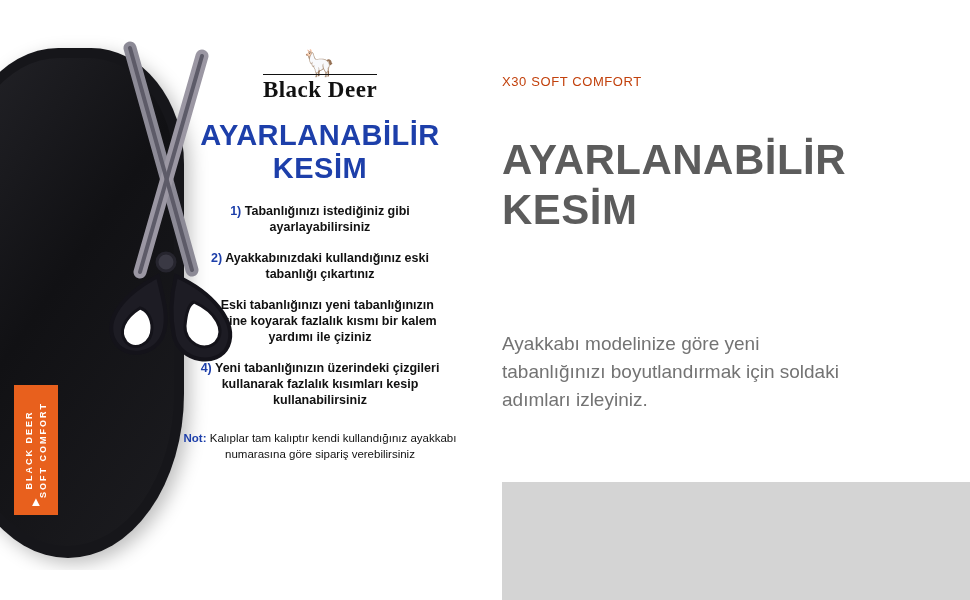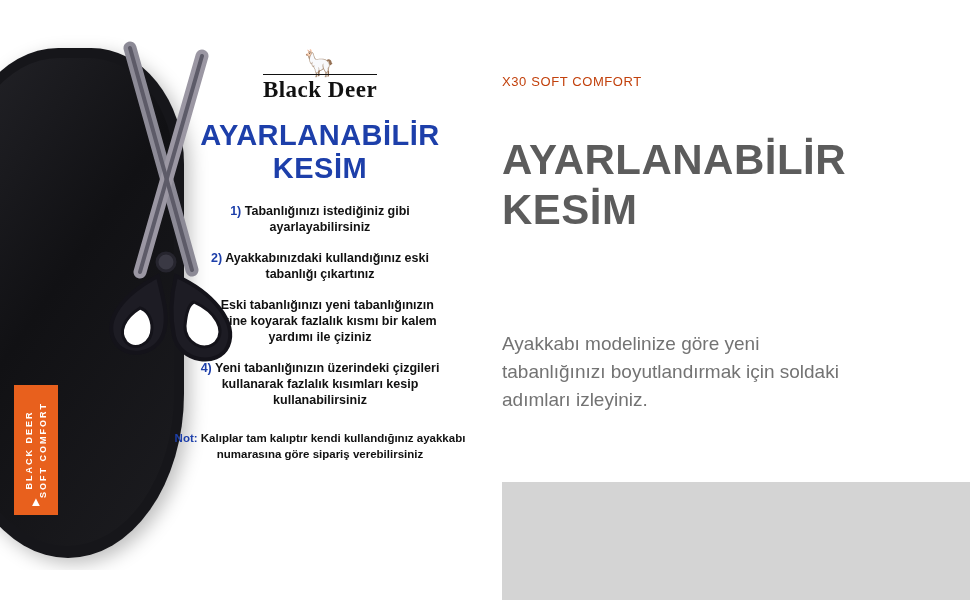--- a/index.html
+++ b/index.html
@@ -147,21 +147,21 @@
   .step .num {
     color: #1d3faa;
     font-weight: bold;
   }
   .note {
     font-size: 11.5px;
     line-height: 16px;
     color: #111;
     width: 300px;
     margin: 22px auto 0 auto;
-    font-weight: bold;
+    font-weight: normal;
   }
   .note b {
     color: #1d3faa;
   }
 
   
   .right-panel {
     position: absolute;
     left: 478px;
     top: 0;

